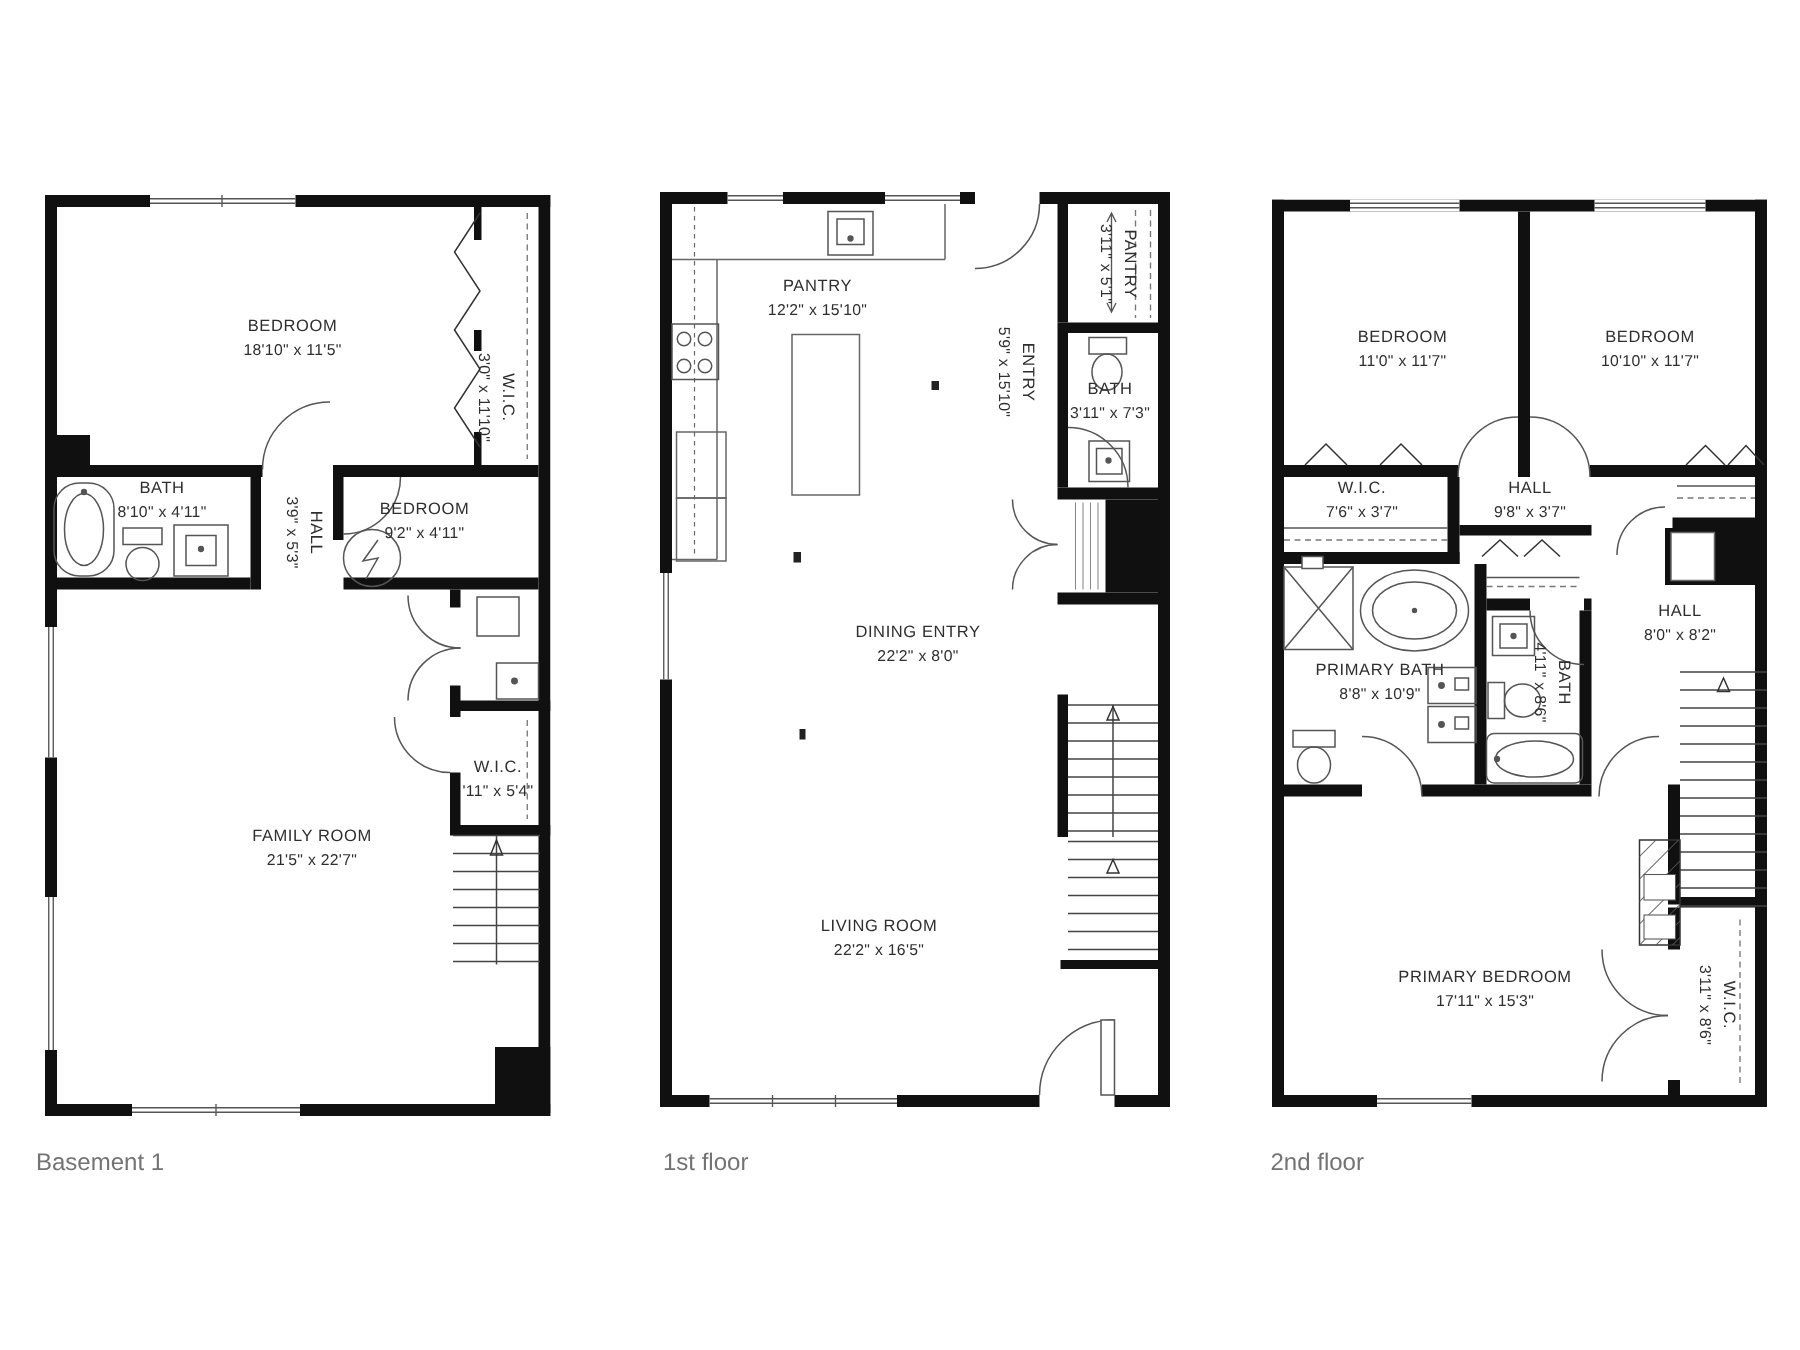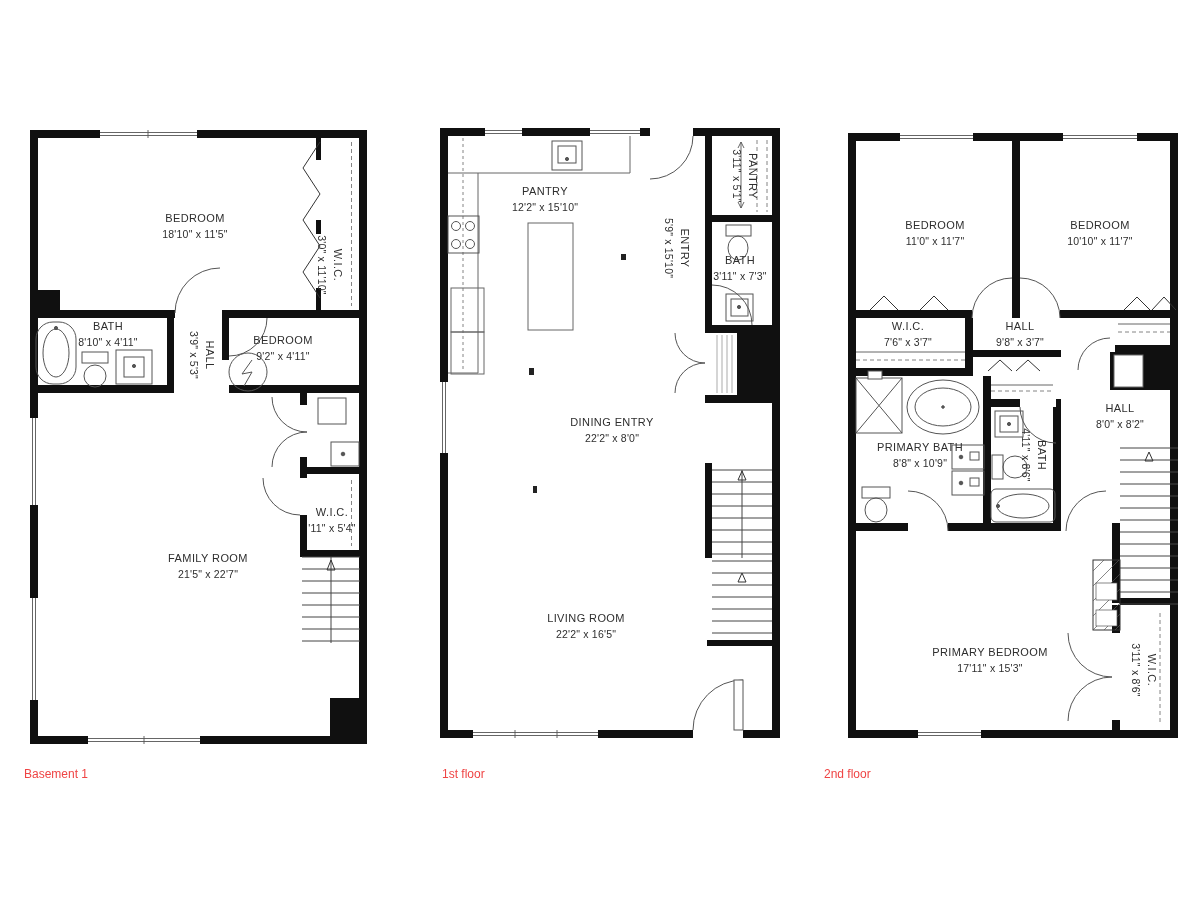--- a/index.html
+++ b/index.html
@@ -5,21 +5,21 @@
   html,body{margin:0;padding:0;background:#fff;}
   .sheet{position:relative;width:1200px;height:900px;background:#ffffff;overflow:hidden;
          font-family:"Liberation Sans",sans-serif;}
   .floor{position:absolute;}
   .floor svg{display:block;}
   .lbl{position:absolute;transform:translate(-50%,-50%);text-align:center;color:#2e2e2e;
        line-height:1.5;white-space:nowrap;}
   .lbl.v{transform:translate(-50%,-50%) rotate(90deg);}
   .lbl .rn{font-size:11px;letter-spacing:.4px;}
   .lbl .rd{font-size:10.5px;letter-spacing:.2px;}
-  .caption{position:absolute;font-size:12px;color:#ef4444;}
+  .caption{position:absolute;font-size:16px;color:#737373;}
 </style>
 </head>
 <body>
 
 <div class="sheet">
 
   <div class="floor" style="left:30px;top:130px;width:337px;height:614px;">
     <svg width="337" height="614" viewBox="0 0 337 614">
       <g fill="#101010">
         <rect x="0" y="0" width="337" height="8"></rect>
@@ -388,14 +388,14 @@
       <div class="rd">17'11" x 15'3"</div>
     </div>
     <div class="lbl v" style="left:296px;top:537px">
       <div class="rn">W.I.C.</div>
       <div class="rd">3'11" x 8'6"</div>
     </div>
   </div>
 
   <div class="caption" style="left:24px;top:767px">Basement 1</div>
   <div class="caption" style="left:442px;top:767px">1st floor</div>
-  <div class="caption" style="left:824px;top:767px">2nd floor</div>
+  <div class="caption" style="left:847px;top:767px">2nd floor</div>
 </div>
 
 </body></html>

